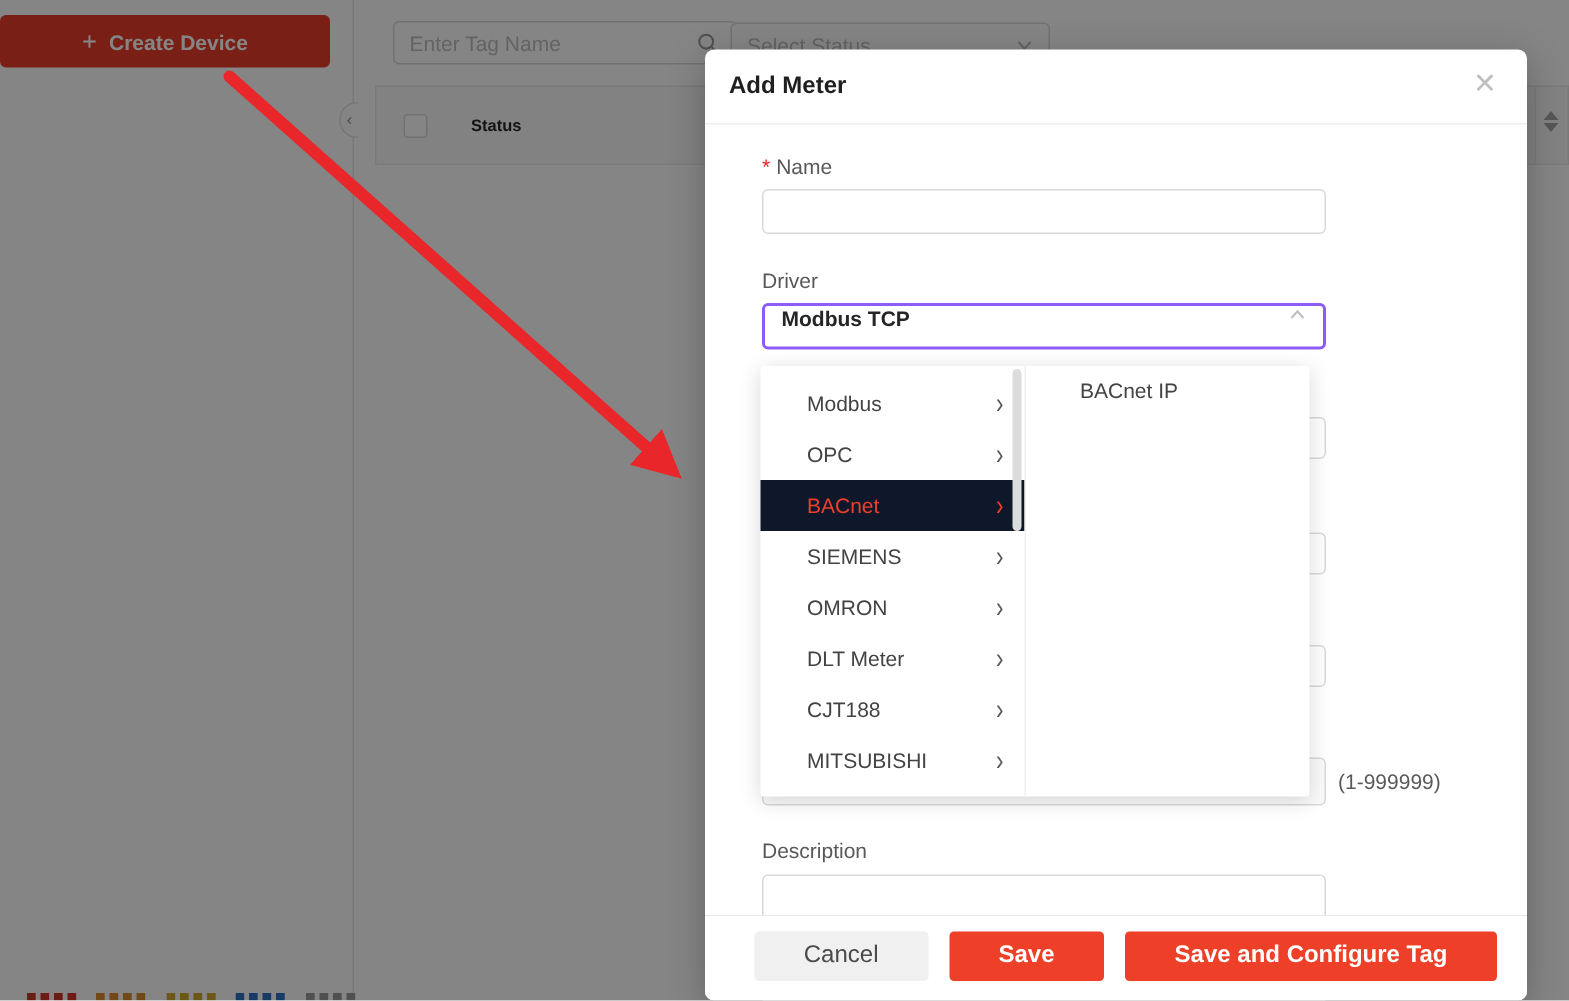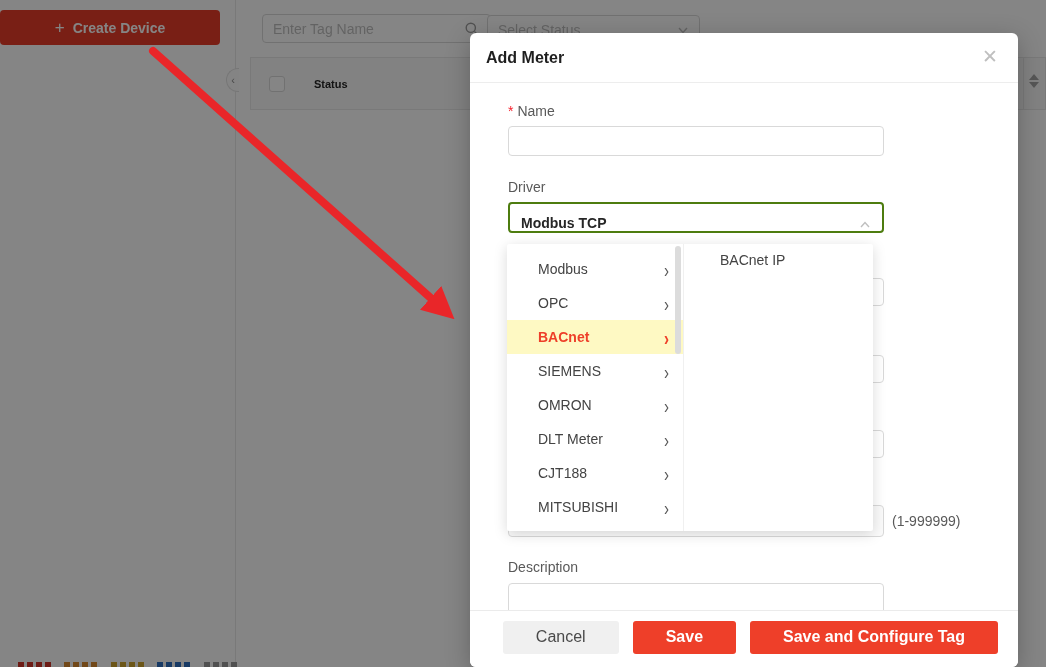--- a/index.html
+++ b/index.html
@@ -43,41 +43,41 @@
   
   .modal { position:absolute; left:470px; top:33px; width:548px; height:634px; background:#fff; border-radius:6px;
     box-shadow:0 6px 24px rgba(0,0,0,0.25); z-index:20; }
   .modal-header { position:absolute; left:0; top:0; width:100%; height:50px; border-bottom:1px solid #ededed;
     display:flex; align-items:center; padding:0 16px; }
   .modal-title { font-size:16px; font-weight:700; color:#1f1f1f; }
   .modal-close { position:absolute; right:20px; top:14px; font-size:19px; color:#bfbfbf; cursor:pointer; line-height:1; }
   .fld-label { position:absolute; left:38px; font-size:14px; color:#595959; }
   .req { color:#f5222d; margin-right:4px; }
   .inp { position:absolute; left:38px; width:376px; height:30px; border:1px solid #d9d9d9; border-radius:4px; background:#fff; }
-  .sel-focused { position:absolute; left:38px; width:376px; height:31px; border:2px solid #4d7c0f; border-radius:4px; background:#fff;
-    display:flex; align-items:flex-end; justify-content:space-between; padding:0 11px; cursor:pointer; }
+  .sel-focused { position:absolute; left:38px; width:376px; height:31px; border:2px solid #8b5cf6; border-radius:4px; background:#fff;
+    display:flex; align-items:flex-start; justify-content:space-between; padding:0 11px; cursor:pointer; }
   .sel-value { font-size:14px; font-weight:700; color:#262626; }
   .hint { position:absolute; font-size:14px; color:#595959; }
   .num-inp { background:#fafafa; height:32px; }
   .txtarea { position:absolute; left:38px; top:550px; width:376px; height:88px; border:1px solid #d9d9d9; border-radius:4px; background:#fff; }
   .modal-footer { position:absolute; left:0; bottom:0; width:100%; height:57px; background:#fff; border-top:1px solid #ebebeb;
     border-radius:0 0 6px 6px; display:flex; align-items:center; justify-content:flex-end; gap:14px; padding:0 20px 4px 0; }
   .btn { height:33px; border:none; border-radius:3px; font-size:16px; font-family:inherit; padding:0 33px; cursor:pointer; }
   .btn-cancel { background:#f0f0f0; color:#4a4a4a; }
   .btn-red { background:#ee3f29; color:#fff; font-weight:700; }
 
   
   .dropdown { position:absolute; left:507px; top:244px; display:flex; z-index:30; background:#fff; border-radius:2px;
     box-shadow:0 3px 14px rgba(0,0,0,0.15); }
   .panel { width:176px; height:287px; padding:8px 0; position:relative; }
   .panel2 { width:190px; border-left:1px solid #f0f0f0; }
   .menu-item { height:34px; display:flex; align-items:center; justify-content:space-between; padding:0 14px 0 31px;
     font-size:14px; color:#434343; cursor:pointer; }
   .menu-item .chev { color:#595959; font-size:15px; line-height:1; transform:scaleY(1.3); }
-  .menu-item.active { background:#fef9c3; color:#ee3f29; font-weight:700; }
+  .menu-item.active { background:#0f172a; color:#ee3f29; font-weight:400; }
   .menu-item.active .chev { color:#ee3f29; }
   .sub-item { height:34px; display:flex; align-items:flex-start; padding:0 14px 0 36px; font-size:14px; color:#434343; cursor:pointer; }
   .scroll-thumb { position:absolute; right:2px; top:2px; width:6px; height:108px; background:#dcdcdc; border-radius:3px; cursor:pointer; }
 
   
   .arrow-svg { position:absolute; inset:0; z-index:40; pointer-events:none; }
 
   
   .icn { display:block; }
 </style>

